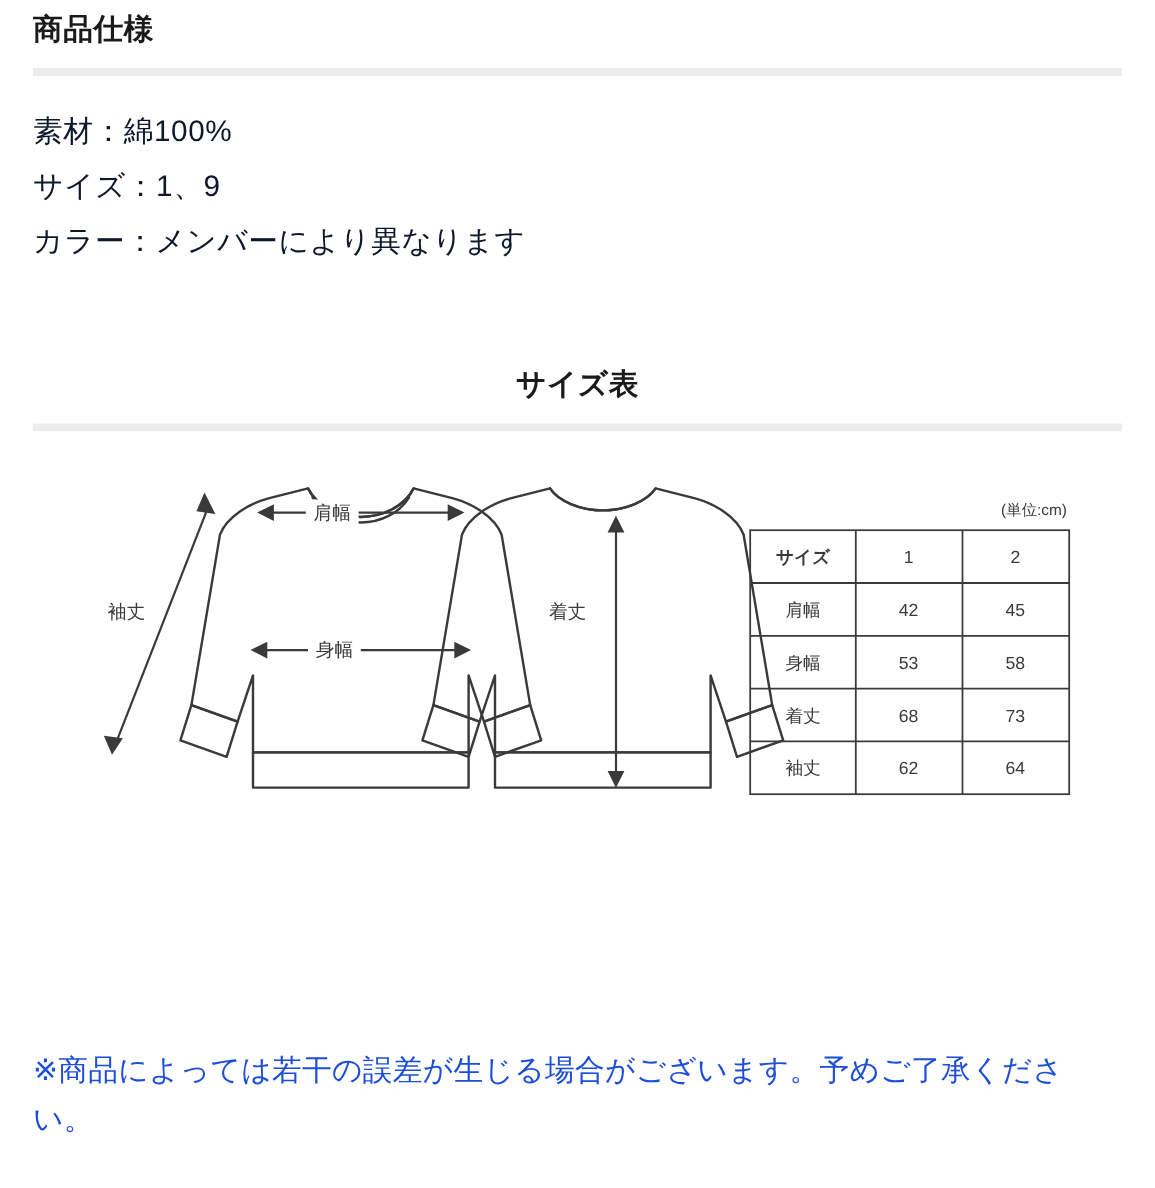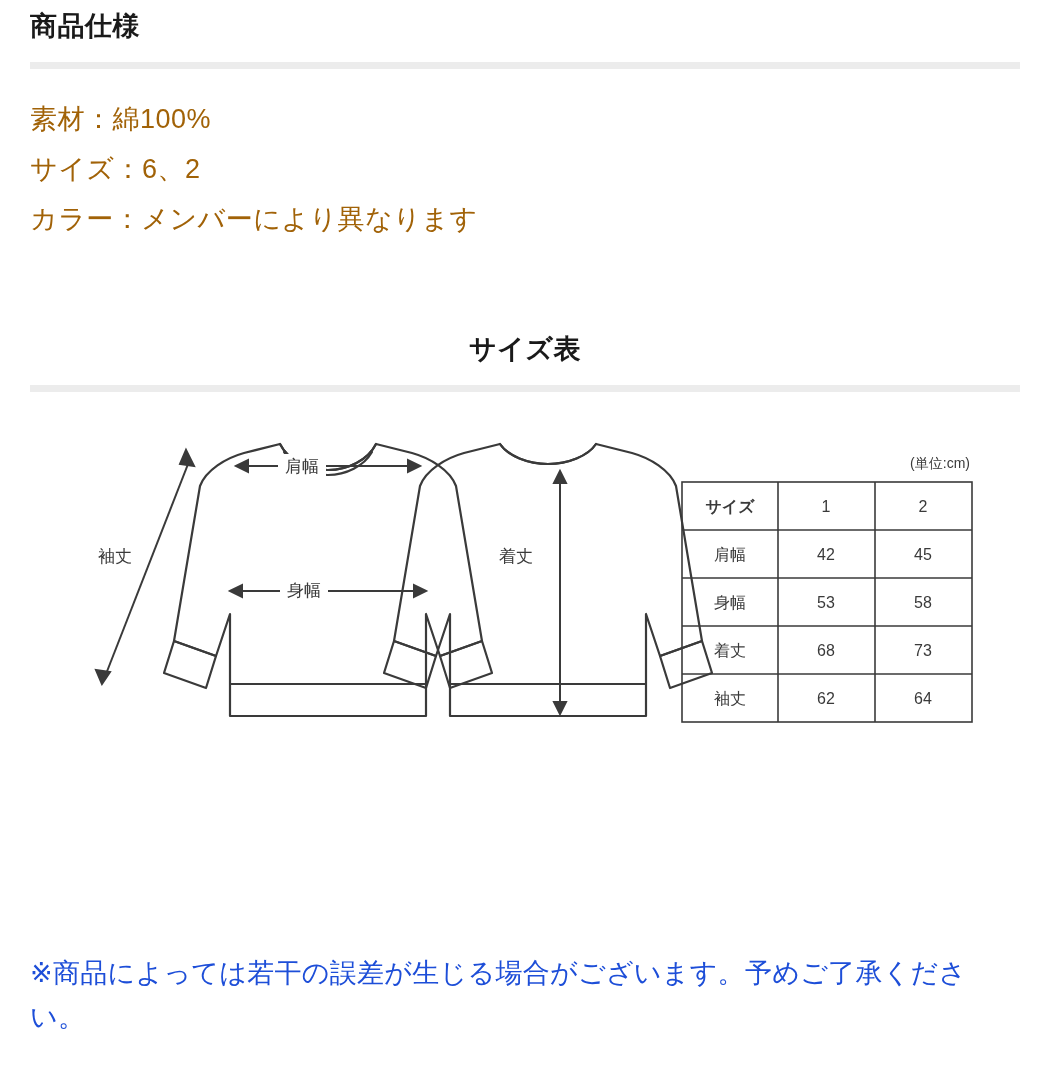--- a/index.html
+++ b/index.html
@@ -32,21 +32,21 @@
   .rule {
     height: 7px;
     background: #ececec;
     margin-top: 18px;
     width: 990px;
   }
   .spec-list {
     margin-top: 26px;
     font-size: 27px;
     line-height: 1.85;
-    color: #a16207;
+    color: #0f172a;
     letter-spacing: 0.5px;
   }
   .spec-line {
     white-space: pre;
   }
   .title-size {
     margin-top: 78px;
     text-align: center;
   }
   .diagram-wrap {
@@ -76,21 +76,21 @@
 </head>
 <body>
 
 <div class="page">
 
   <h2 class="section-title">商品仕様</h2>
   <div class="rule"></div>
 
   <div class="spec-list">
     <div class="spec-line">素材：綿100%</div>
-    <div class="spec-line">サイズ：6、2</div>
+    <div class="spec-line">サイズ：1、9</div>
     <div class="spec-line">カラー：メンバーにより異なります</div>
   </div>
 
   <h2 class="section-title title-size">サイズ表</h2>
   <div class="rule"></div>
 
   <div class="diagram-wrap">
     <svg width="990" height="330" viewBox="0 0 990 330" xmlns="http://www.w3.org/2000/svg">
       <g fill="none" stroke="#3a3a3a" stroke-width="2.2" stroke-linejoin="round" stroke-linecap="round">
 

